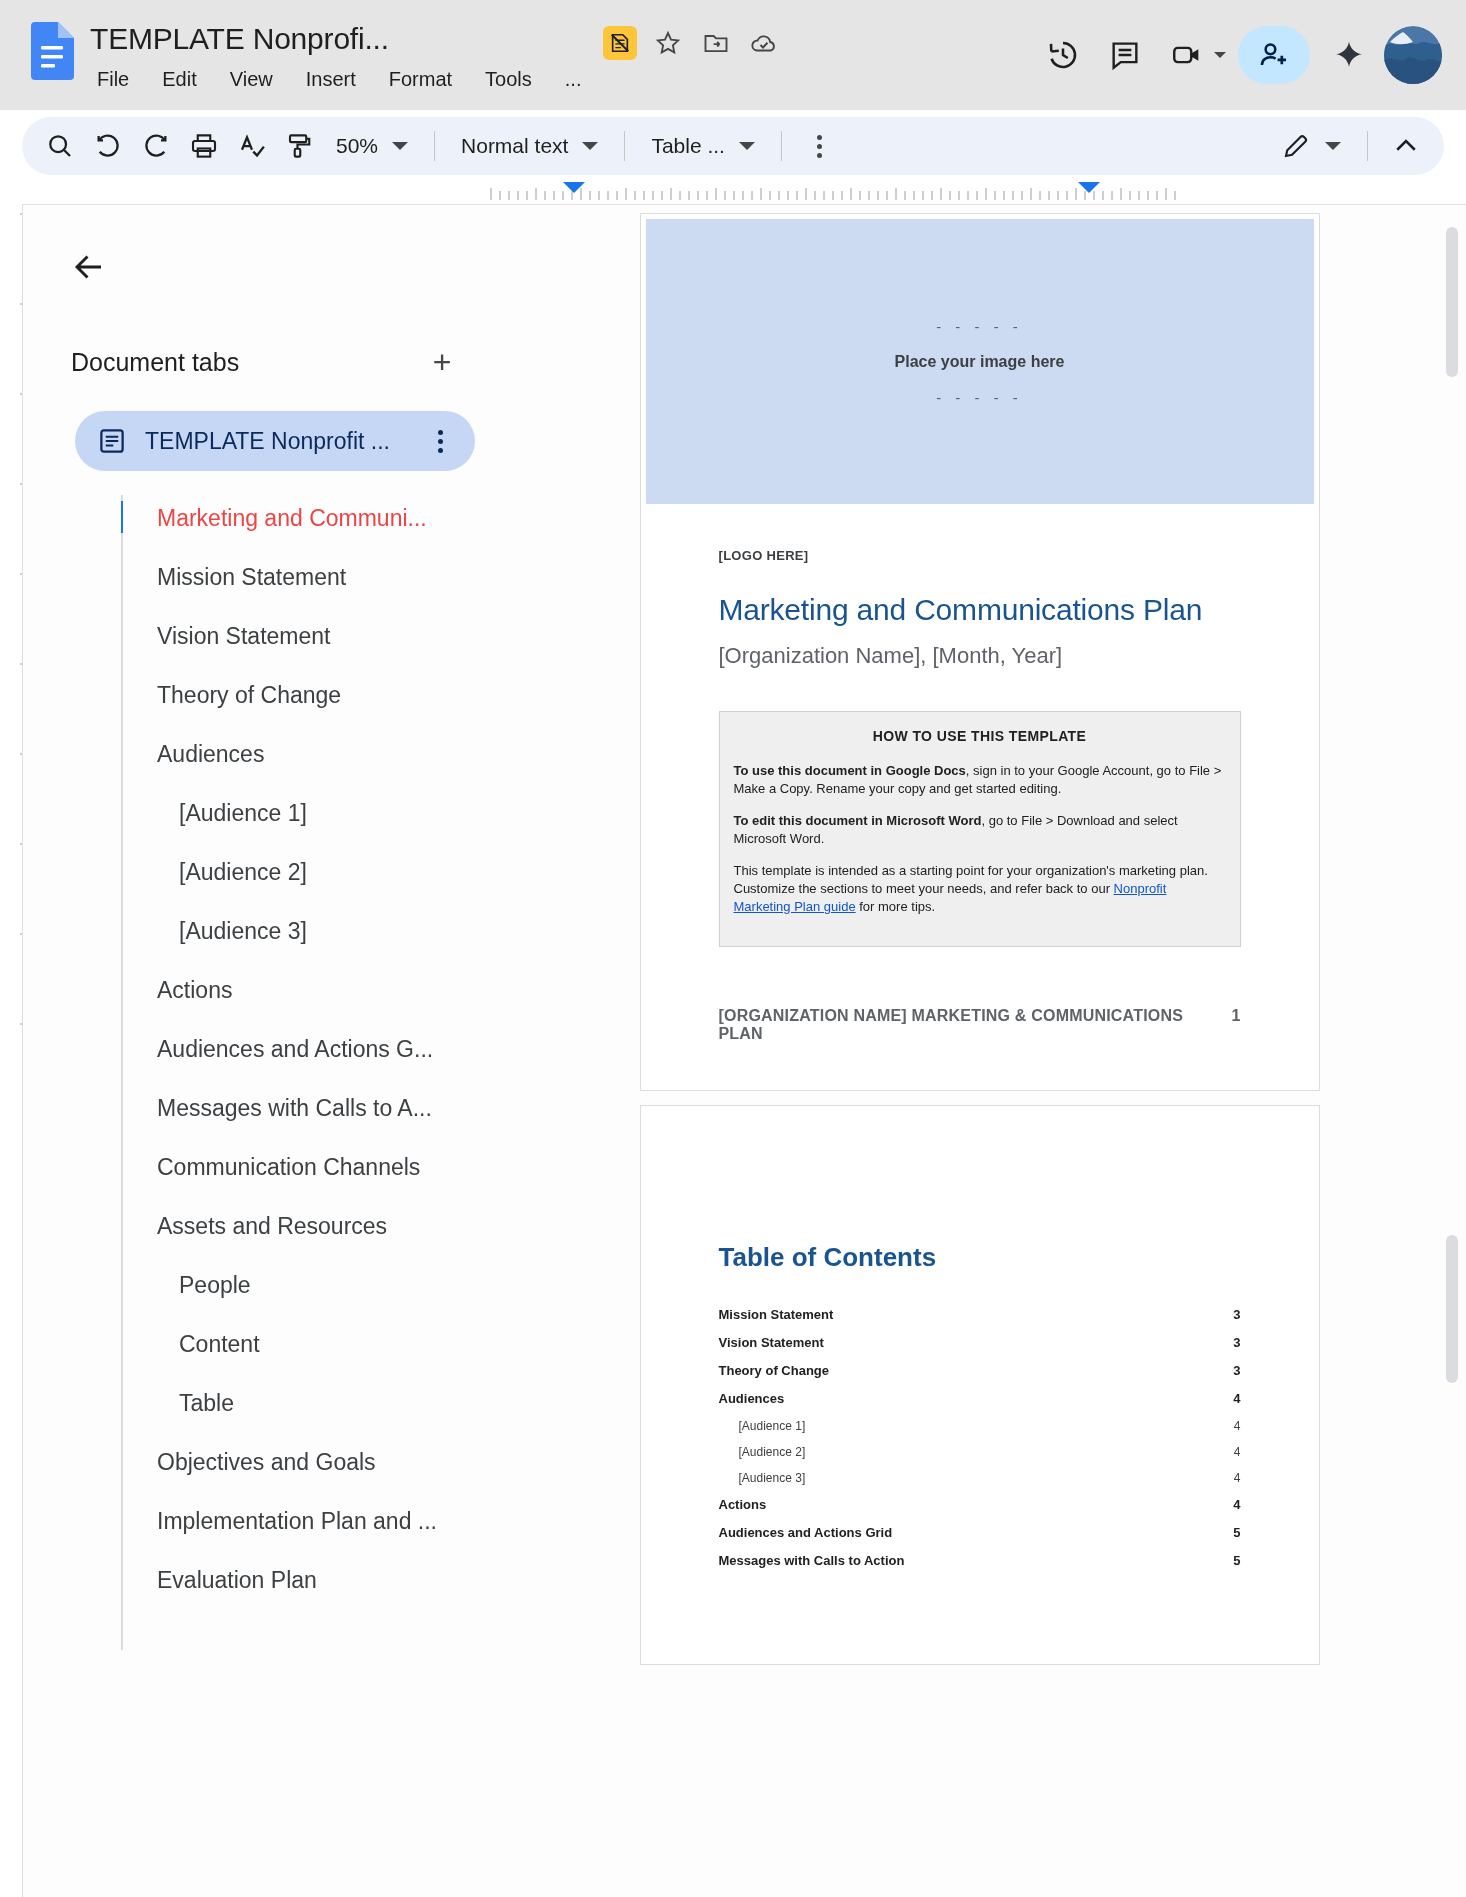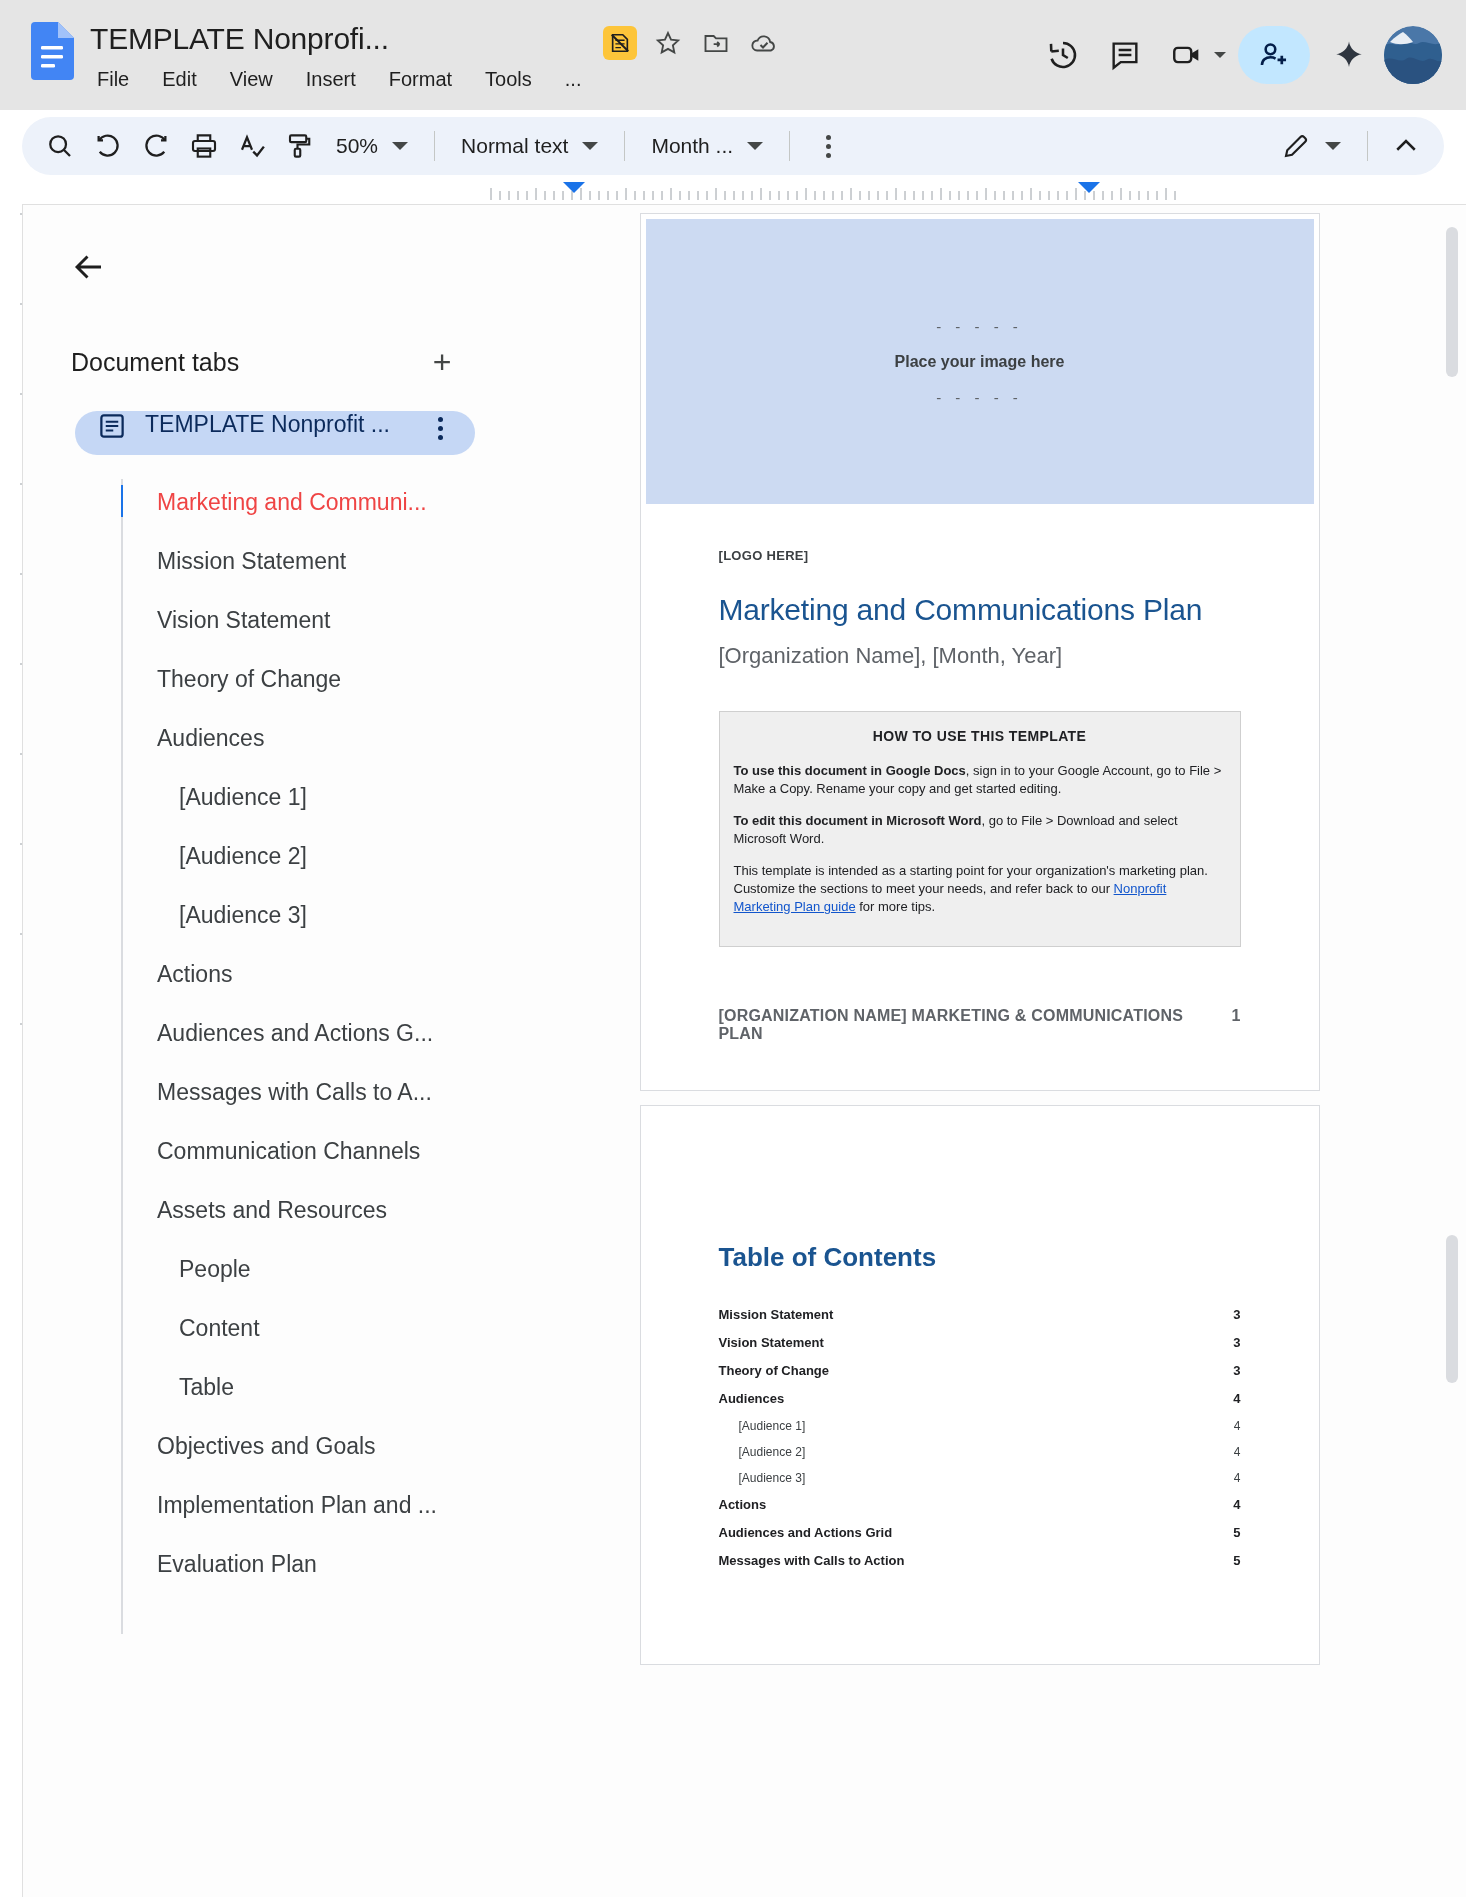--- a/index.html
+++ b/index.html
@@ -209,25 +209,25 @@
     display: flex; align-items: center; justify-content: center;
     border-radius: 50%;
     cursor: pointer;
     font-size: 32px;
     color: #444746;
     line-height: 1;
   }
 
   .tab-chip {
     margin: 28px 18px 0 52px;
-    height: 44px;
+    height: 60px;
     border-radius: 30px;
     background: #c5d7f5;
     display: flex;
-    align-items: flex-start;
+    align-items: center;
     padding: 0 18px 0 22px;
     cursor: pointer;
     gap: 18px;
   }
   .tab-chip-label {
     flex: 1;
     font-size: 23px;
     color: #0b2a5b;
     font-weight: 500;
     white-space: nowrap;
@@ -560,21 +560,21 @@
     <div class="tb-sep"></div>
 
     <div class="tb-combo">
       <span class="tb-text">Normal text</span>
       <span class="caret"></span>
     </div>
 
     <div class="tb-sep"></div>
 
     <div class="tb-combo">
-      <span class="tb-text">Month ...</span>
+      <span class="tb-text">Table ...</span>
       <span class="caret"></span>
     </div>
 
     <div class="tb-sep"></div>
 
     <div class="tb-btn">
       <span class="dots-v">
           <i></i>
           <i></i>
           <i></i>

